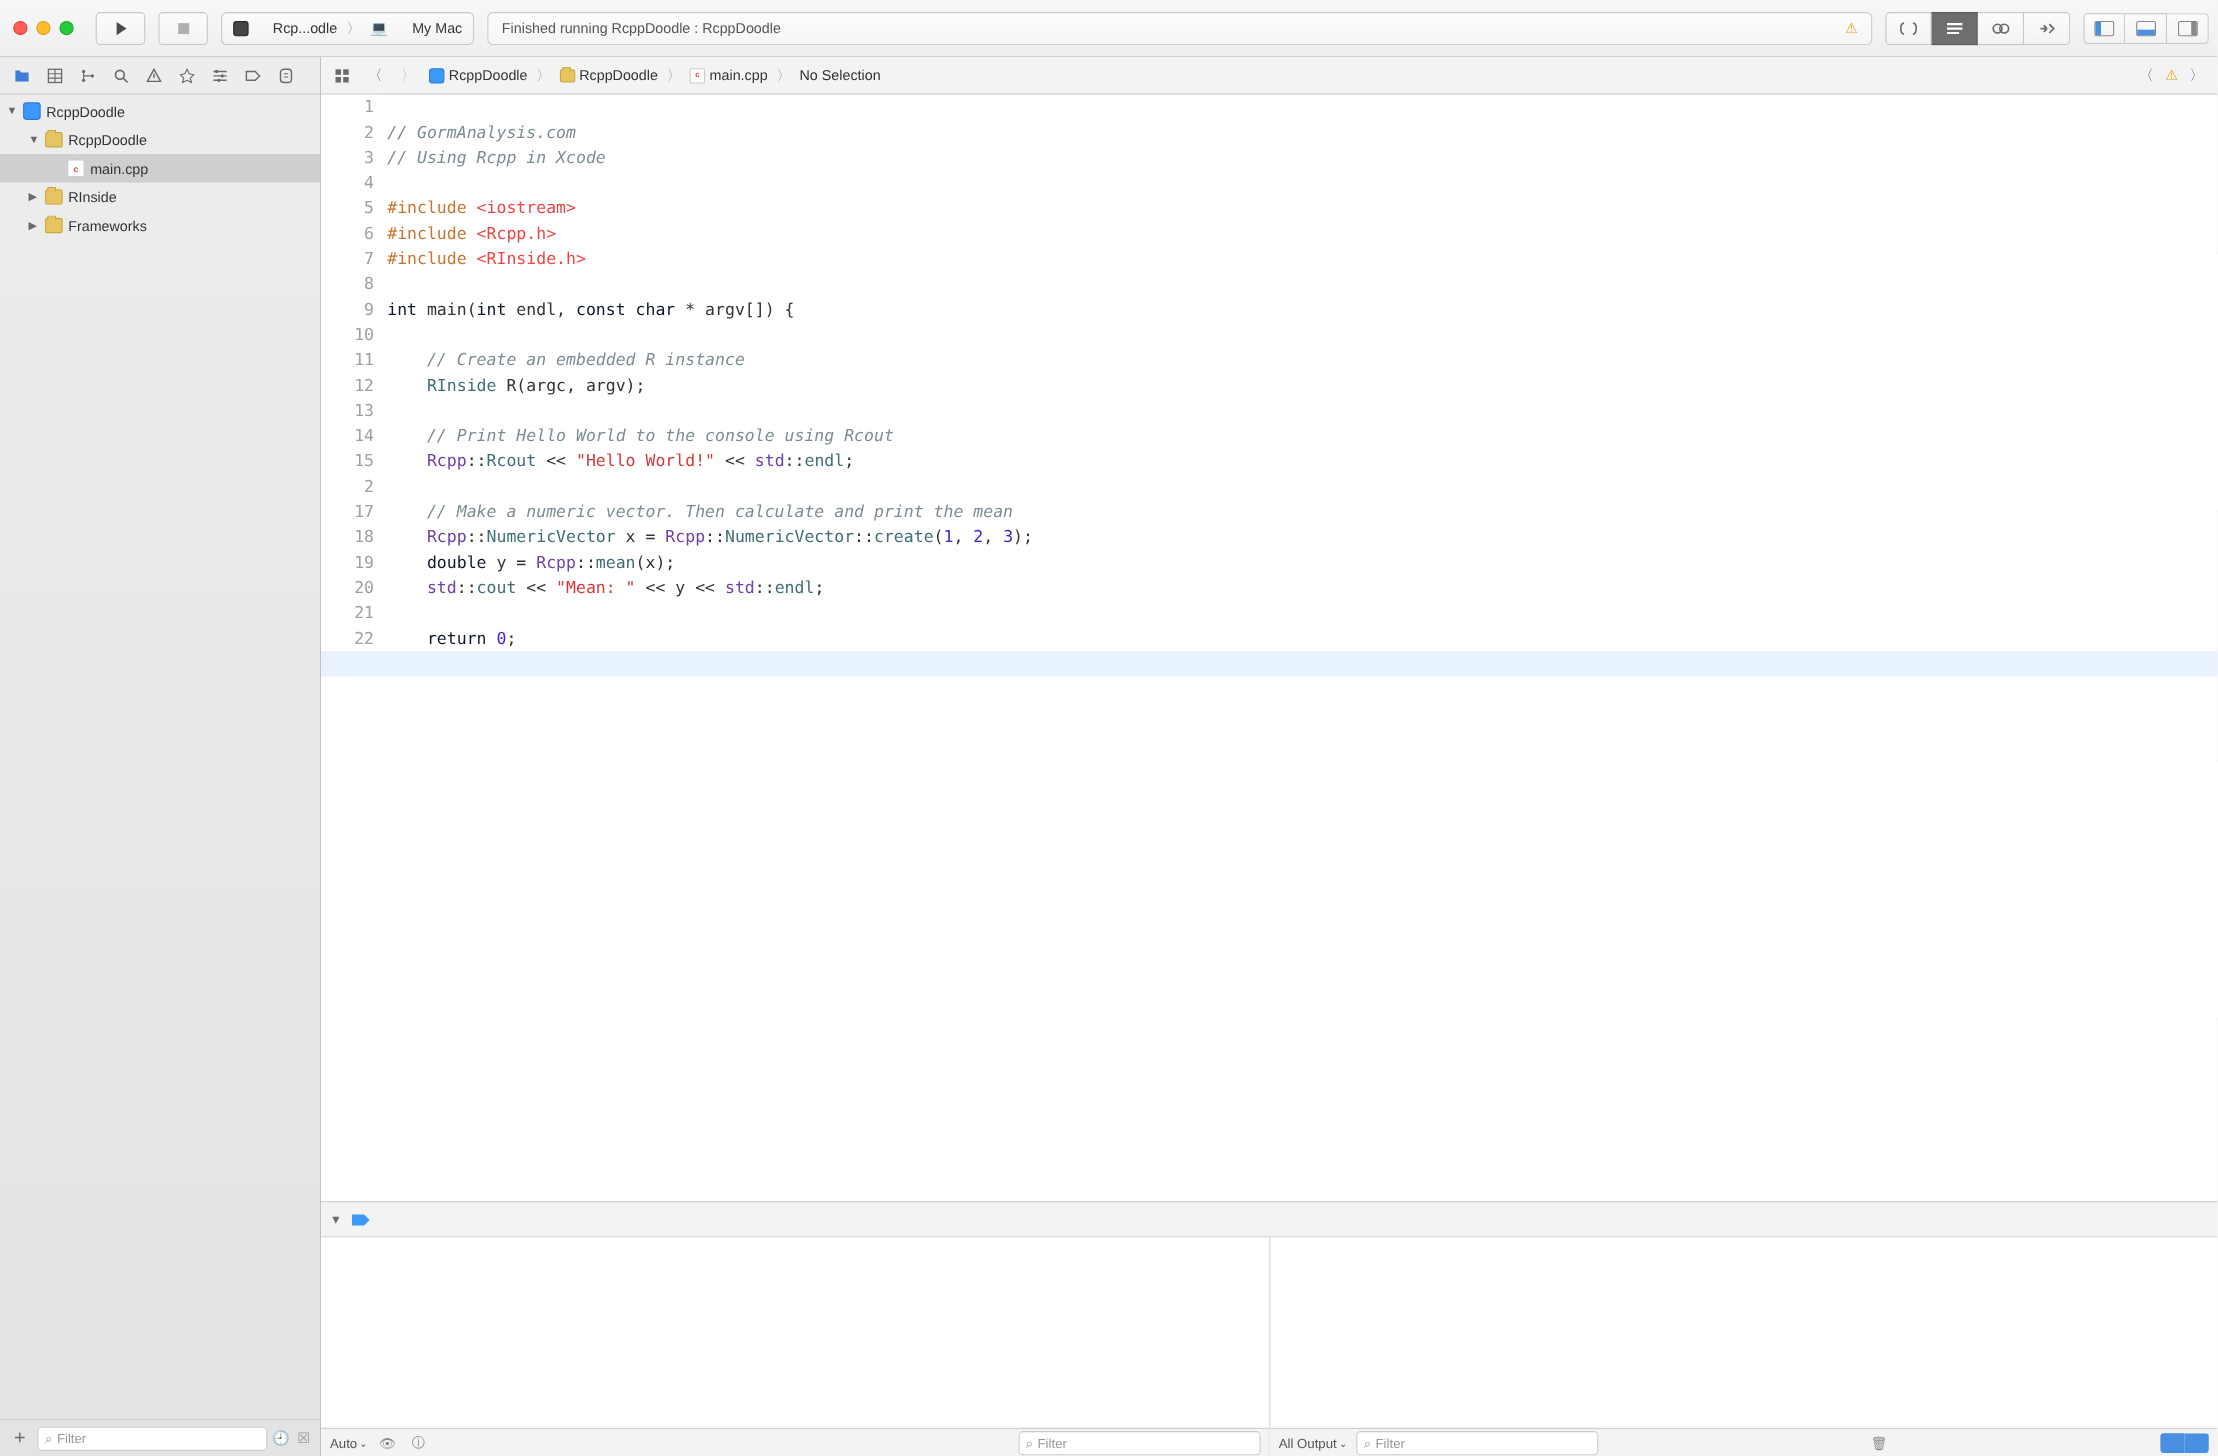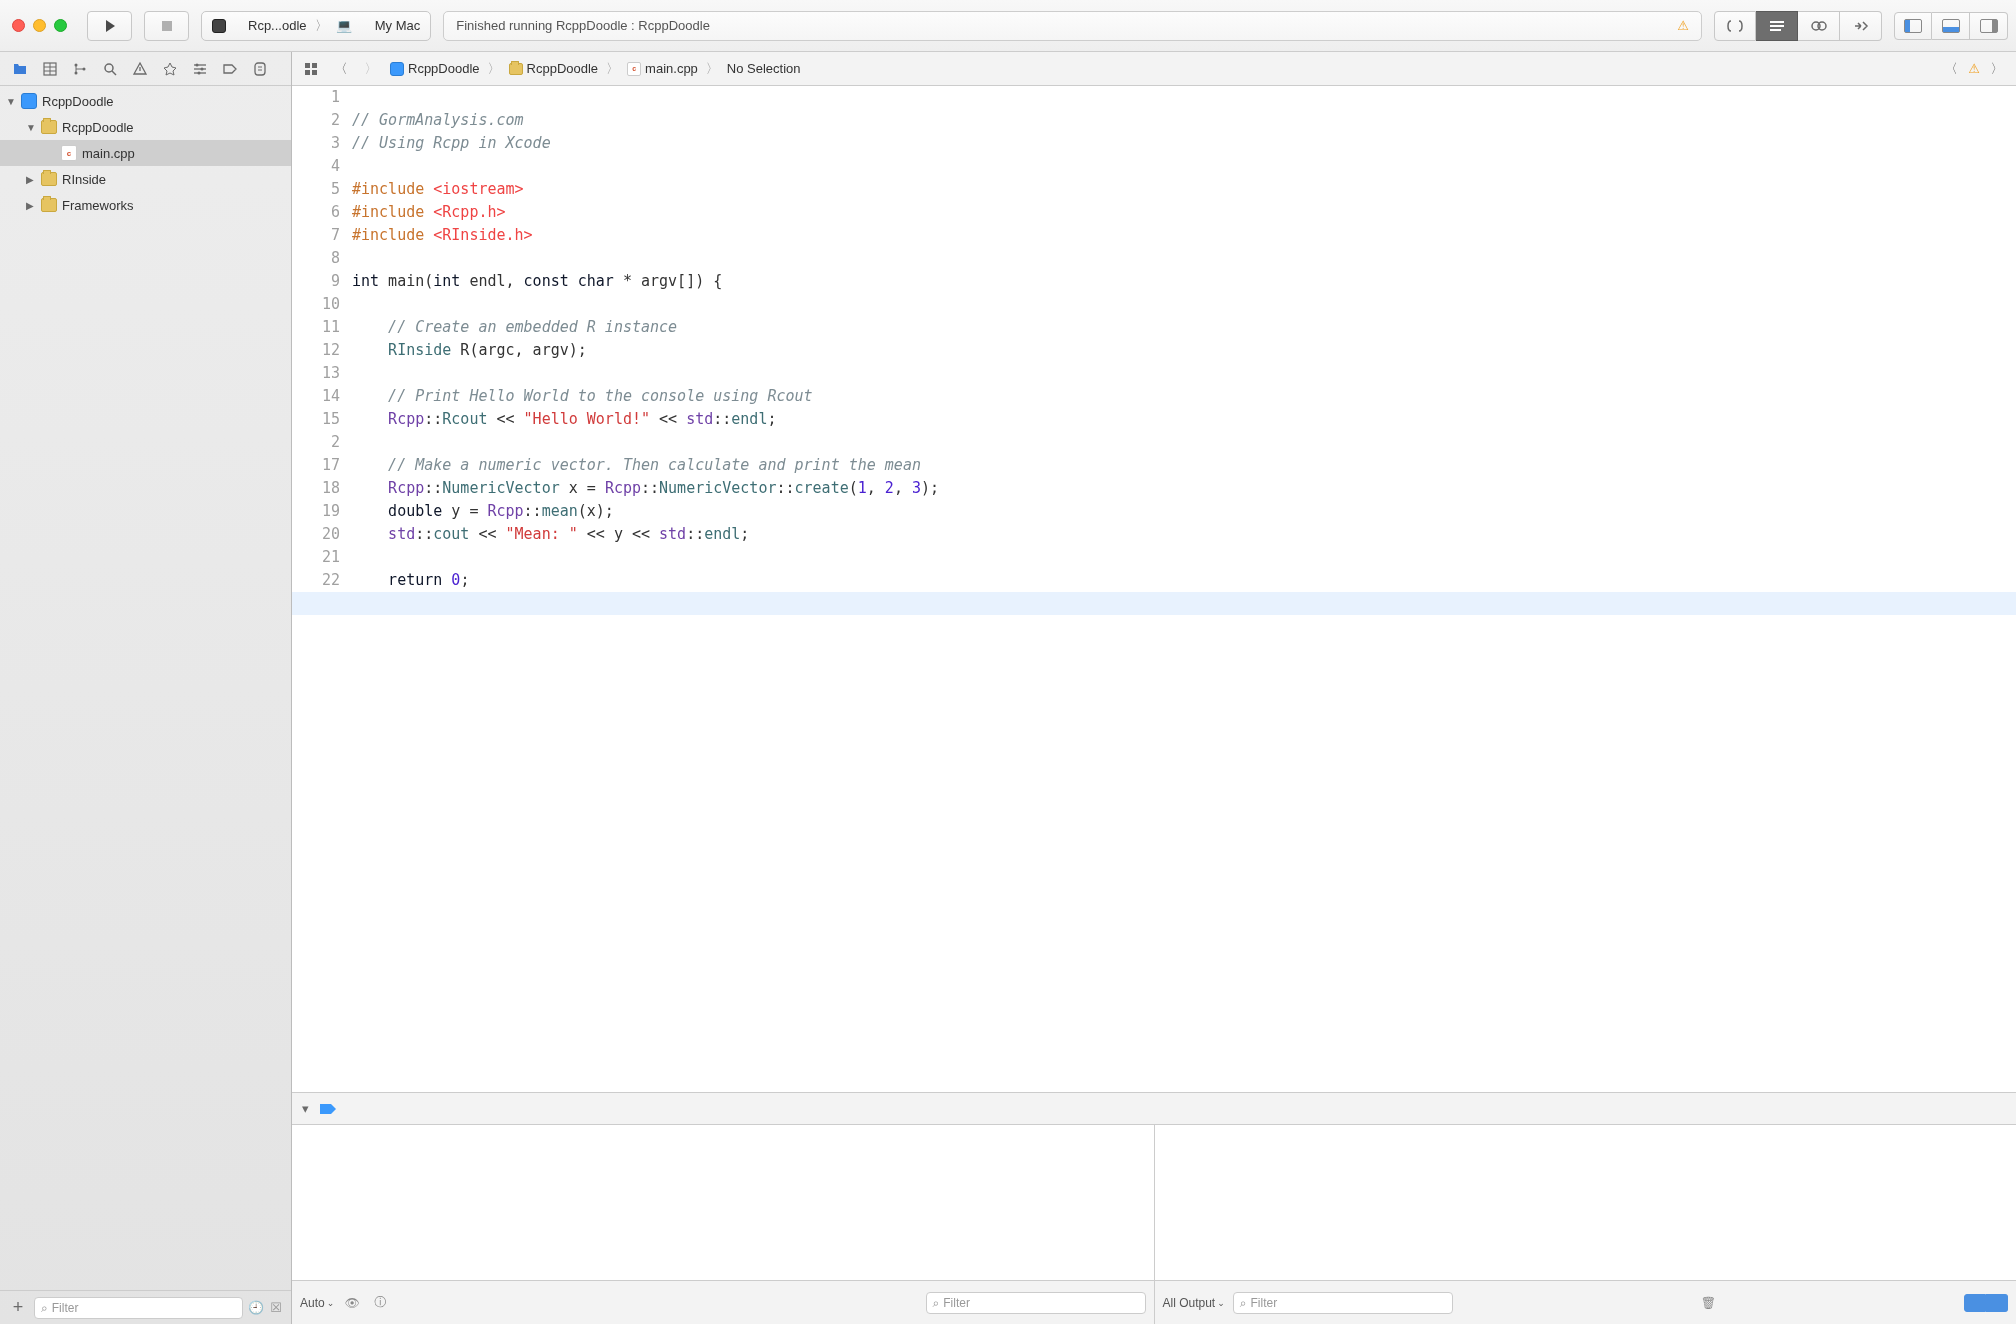--- a/index.html
+++ b/index.html
@@ -83,21 +83,21 @@
     .tok-ns { color: #6f41a7; margin-top: 47px; }
     
     .debug-bar { height: 32px; border-top: 1px solid #ccc; background: #f3f3f3; display:flex; align-items:center; padding:0 10px; gap:10px;}
     .debug-bar .db-icon { color:#6a6a6a;}
     .debug-marker { color:#3b99fc; }
     
     .console-split { height: 200px; display: flex; border-top: 1px solid #ccc; }
     .console-left, .console-right { flex: 1; background: #fff; display: flex; flex-direction: column; }
     .console-left { border-right: 1px solid #ccc; }
     .console-body { flex: 1; }
-    .console-footer { height: 44px; border-top: 1px solid #ccc; background: #f3f3f3; display: flex; align-items: center; padding: 12px 8px; gap: 8px; font-size: 12px; color: #555; }
+    .console-footer { height: 26px; border-top: 1px solid #ccc; background: #f3f3f3; display: flex; align-items: center; padding: 12px 8px; gap: 8px; font-size: 12px; color: #555; }
     .console-footer .sel { display:flex; align-items:center; gap:2px;}
     .small-icon { color:#888; width:20px; text-align:center;}
     .pane-toggle { display:flex; margin-left:auto;}
     .pane-toggle .pt { width:22px; height:18px; border:1px solid #aaa; background:#fff;}
     .pane-toggle .pt.active{ background:#4a90e2; border-color:#4a90e2;}
     .pane-toggle .pt:first-child{border-radius:3px 0 0 3px;}
     .pane-toggle .pt:last-child{border-radius:0 3px 3px 0; border-left:none;}
     svg { display:block;}
   </style>
 </head>

